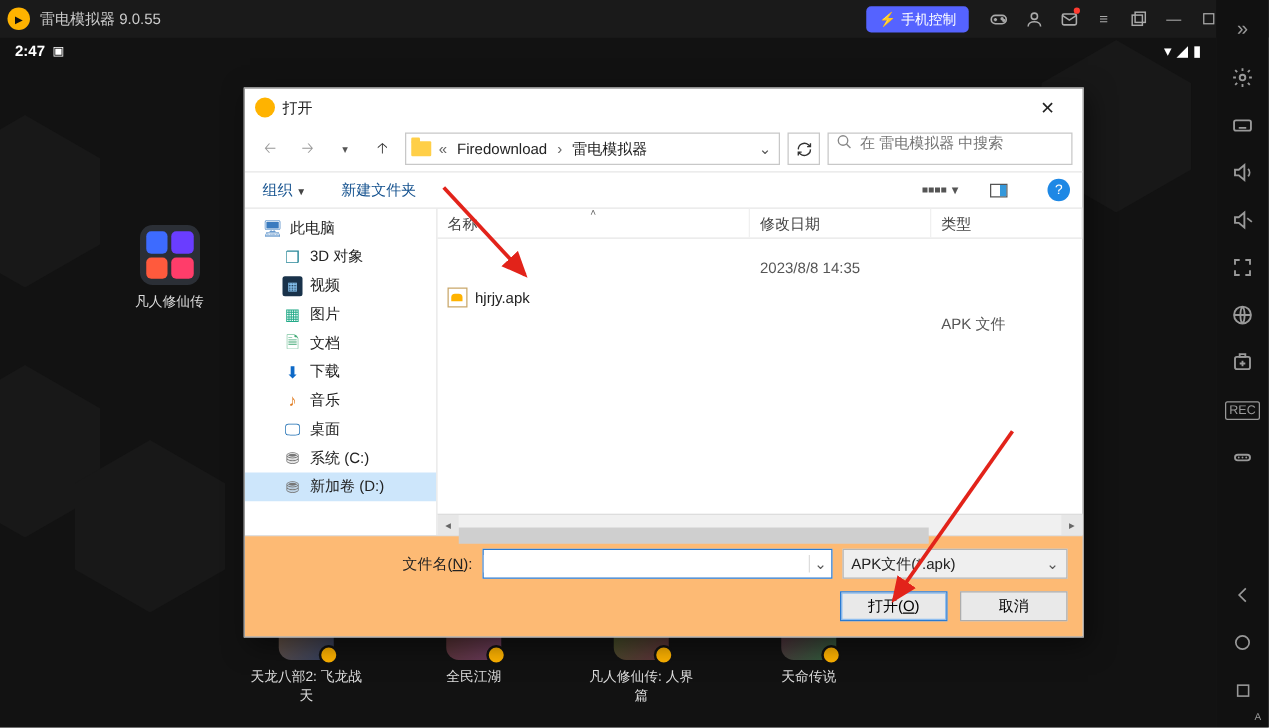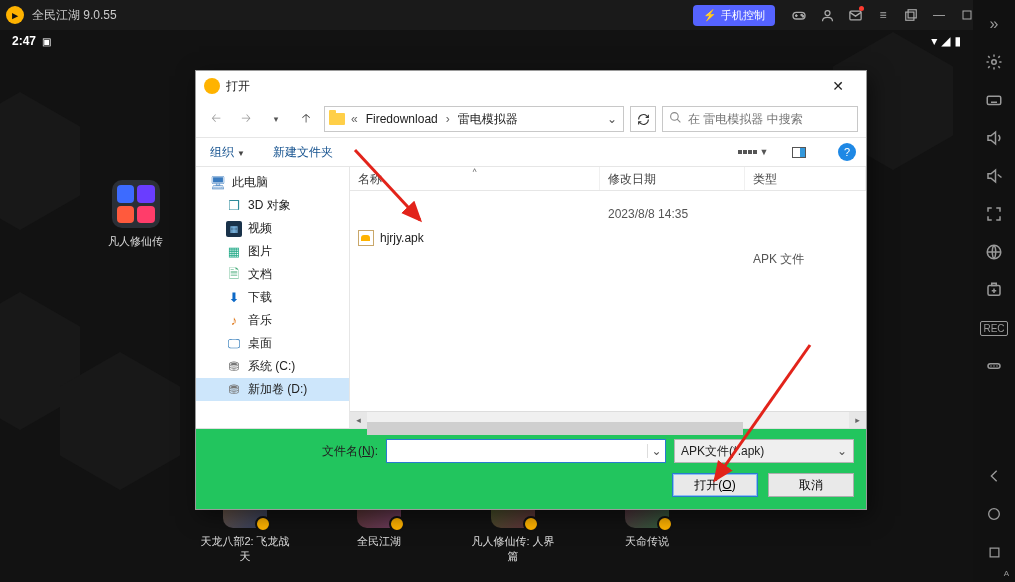--- a/index.html
+++ b/index.html
@@ -52,21 +52,21 @@
 
 .dlg-nav { height: 36px; display:flex; align-items:center; padding: 0 8px; gap:6px; }
 .navbtn { width:24px; height:24px; display:flex; align-items:center; justify-content:center; color:#999; cursor:default; }
 .navbtn.enabled { color:#333; cursor:pointer; }
 .crumb-wrap { flex: 1; height: 26px; border:1px solid #c8c8c8; display:flex; align-items:center; background:#fff; }
 .crumb-folder { width:24px; display:flex; align-items:center; justify-content:center; }
 .crumb-item { padding: 0 6px; cursor:pointer; display:flex; align-items:center; gap:4px;}
 .crumb-sep { color:#666; padding: 0 2px; }
 .crumb-drop { width: 22px; text-align:center; color:#555; border-left: 0px solid #ddd; cursor:pointer; }
 .refreshbtn { width:26px; height:26px; border:1px solid #c8c8c8; display:flex; align-items:center; justify-content:center; cursor:pointer; }
-.searchbox { width: 196px; height:26px; border:1px solid #c8c8c8; display:flex; align-items:center; padding:0 6px; color:#888; gap:6px; }
+.searchbox { width: 196px; height:26px; border:1px solid #c8c8c8; display:flex; align-items:flex-start; padding:0 6px; color:#888; gap:6px; }
 .searchbox input { border:none; outline:none; font-size:12px; flex:1; color:#333; background:transparent; }
 
 .dlg-toolbar { height:30px; display:flex; align-items:center; padding:0 10px; gap:20px; border-top:1px solid #e6e6e6; border-bottom:1px solid #e6e6e6; }
 .tool-link { color:#15528f; cursor:pointer; padding:2px 4px; }
 .tool-link .tri { font-size:8px; margin-left:3px; color:#444; }
 .tool-spacer { flex:1; }
 .tool-iconbtn { width:26px; height:22px; border:1px solid transparent; display:flex; align-items:center; justify-content:center; cursor:pointer; color:#444; }
 .helpq { width:18px; height:18px; background:#1e88e5; color:#fff; border-radius:50%; font-size:11px; display:flex; align-items:center; justify-content:center; margin-left:6px; cursor:pointer; }
 .view-icon { display:inline-flex; gap:1px; }
 .view-icon span { width:4px; height:4px; background:#555; }
@@ -101,21 +101,21 @@
 .lc-name { flex:0 0 250px; padding-left:8px; display:flex; align-items:center; gap:6px; }
 .lc-date { flex:0 0 145px; padding-left:8px; color:#555; }
 .lc-type { flex:1; padding-left:8px; color:#555;margin-top:44px; }
 .apkicon { width:16px; height:16px; background:#fff; border:1px solid #c9a76a; position:relative; }
 .apkicon::before { content:''; position:absolute; left:2px; top:4px; width:9px; height:6px; background:#ffb300; border-radius:3px 3px 0 0; }
 .hscroll { height:17px; background:#f0f0f0; border-top:1px solid #ddd; display:flex; align-items:center; }
 .hscroll .harrow { width:17px; height:17px; background:#e7e7e7; display:flex; align-items:center; justify-content:center; color:#666; font-size:9px; cursor:pointer; }
 .hscroll .htrack { flex:1; position:relative; }
 .hscroll .hthumb { position:absolute; left:0; top:2px; height:13px; width: 78%; background:#cfcfcf; }
 
-.dlg-footer { padding: 10px 12px 12px; display:flex; flex-direction:column; gap:10px; background:#22c55e; border-top:1px solid #dfdfdf; }
+.dlg-footer { padding: 10px 12px 12px; display:flex; flex-direction:column; gap:10px; background:#fdba74; border-top:1px solid #dfdfdf; }
 .fn-row { display:flex; align-items:center; gap:8px; }
 .fn-label { width: 170px; text-align:right; }
 .fn-label u { text-decoration: underline; }
 .fn-combo { flex:1; height:24px; border:1px solid #2a7ad1; background:#fff; display:flex; align-items:center; }
 .fn-combo input { flex:1; border:none; outline:none; padding:0 6px; font-size:12px; }
 .fn-combo .dd { width:18px; text-align:center; color:#555; cursor:pointer; border-left:1px solid #ddd; }
 .filter-combo { width:180px; height:24px; border:1px solid #b5b5b5; background:#efefef; display:flex; align-items:center; padding:0 6px; cursor:pointer; }
 .filter-combo .dd { margin-left:auto; color:#555; }
 .btn-row { display:flex; justify-content:flex-end; gap:10px; }
 .winbtn { width:86px; height:24px; border:1px solid #adadad; background:#e9e9e9; cursor:pointer; font-size:12px; display:flex; align-items:center; justify-content:center; }
@@ -126,21 +126,21 @@
 
 .folder-glyph { width:16px; height:12px; background:#ffcf48; border-radius:1px; position:relative; }
 .folder-glyph::before { content:''; position:absolute; left:0; top:-3px; width:7px; height:4px; background:#ffcf48; border-radius:1px 1px 0 0; }
 .chev { font-size: 9px; color:#555; }
 </style>
 </head>
 <body>
 
 <div class="titlebar">
   <div class="logo">▸</div>
-  <div class="title">全民江湖 9.0.55</div>
+  <div class="title">雷电模拟器 9.0.55</div>
   <div class="spacer"></div>
   <div class="phone-ctrl">
     <span>⚡</span>
     <span>手机控制</span>
   </div>
   <div class="tb-icon">
     <svg width="16" height="16" viewBox="0 0 24 24" fill="none" stroke="currentColor" stroke-width="2">
         <rect x="3" y="8" width="18" height="10" rx="5"></rect>
         <line x1="8" y1="11" x2="8" y2="15"></line>
         <line x1="6" y1="13" x2="10" y2="13"></line>

